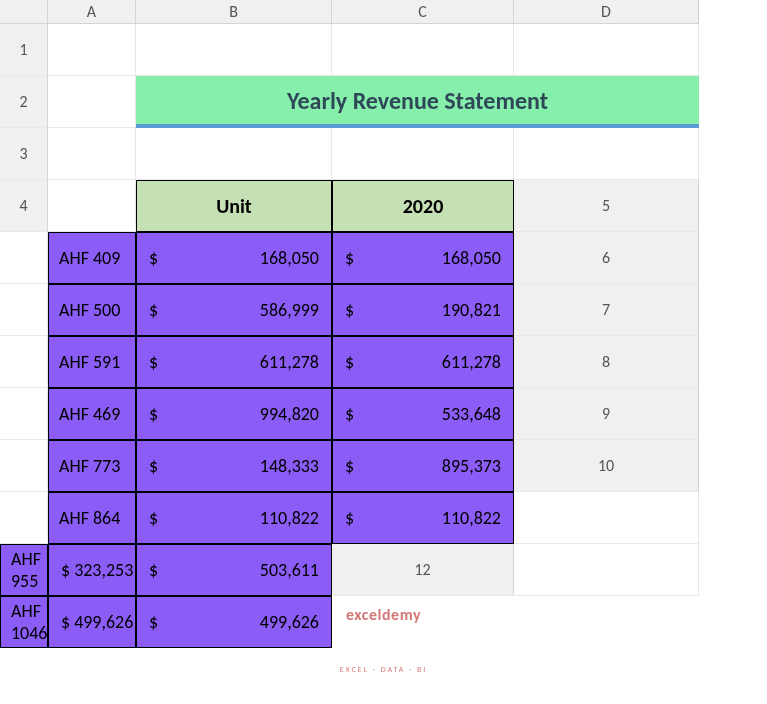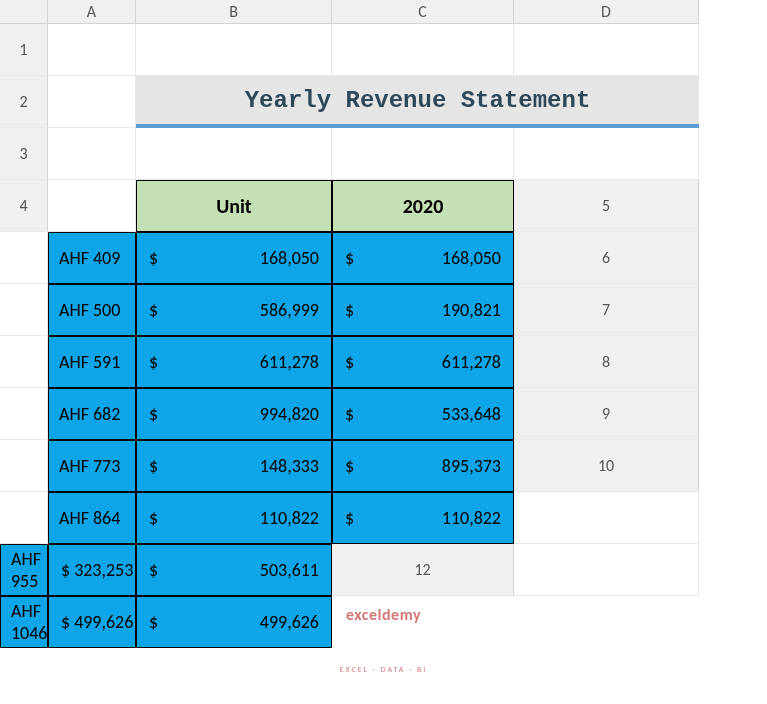--- a/index.html
+++ b/index.html
@@ -50,40 +50,39 @@
       border-right: 1px solid #e8e8e8;
       border-bottom: 1px solid #e8e8e8;
       display: flex;
       align-items: center;
       padding: 0 6px;
       font-size: 18px;
     }
     .title-cell {
       grid-column: 3 / 6;
       grid-row: 3;
-      background: #e5e5e5;
+      background: #86efac;
       border-bottom: 4px solid #5a9bd5;
       display: flex;
       align-items: center;
       justify-content: center;
       font-size: 24px;
       font-weight: bold;
       color: #2f4858;
-      font-family: Liberation Mono, monospace;
     }
     .th {
       background: #c5e0b4;
       border: 1px solid #000;
       font-weight: bold;
       justify-content: center;
       font-size: 20px;
     }
     .td {
       border: 1px solid #000;
-      background: #0ea5e9;
+      background: #8b5cf6;
     }
     .td-unit {
       padding-left: 10px;
     }
     .td-money {
       justify-content: space-between;
       padding: 0 12px;
     }
     .dollar {
       margin-right: 4px;
@@ -172,21 +171,21 @@
       <span class="dollar">$</span>
       <span>611,278</span>
     </div>
   <div class="cell td td-money">
       <span class="dollar">$</span>
       <span>611,278</span>
     </div>
 
   <div class="row-header">8</div>
   <div class="cell"></div>
-  <div class="cell td td-unit">AHF 682</div>
+  <div class="cell td td-unit">AHF 469</div>
   <div class="cell td td-money">
       <span class="dollar">$</span>
       <span>994,820</span>
     </div>
   <div class="cell td td-money">
       <span class="dollar">$</span>
       <span>533,648</span>
     </div>
 
   <div class="row-header">9</div>

